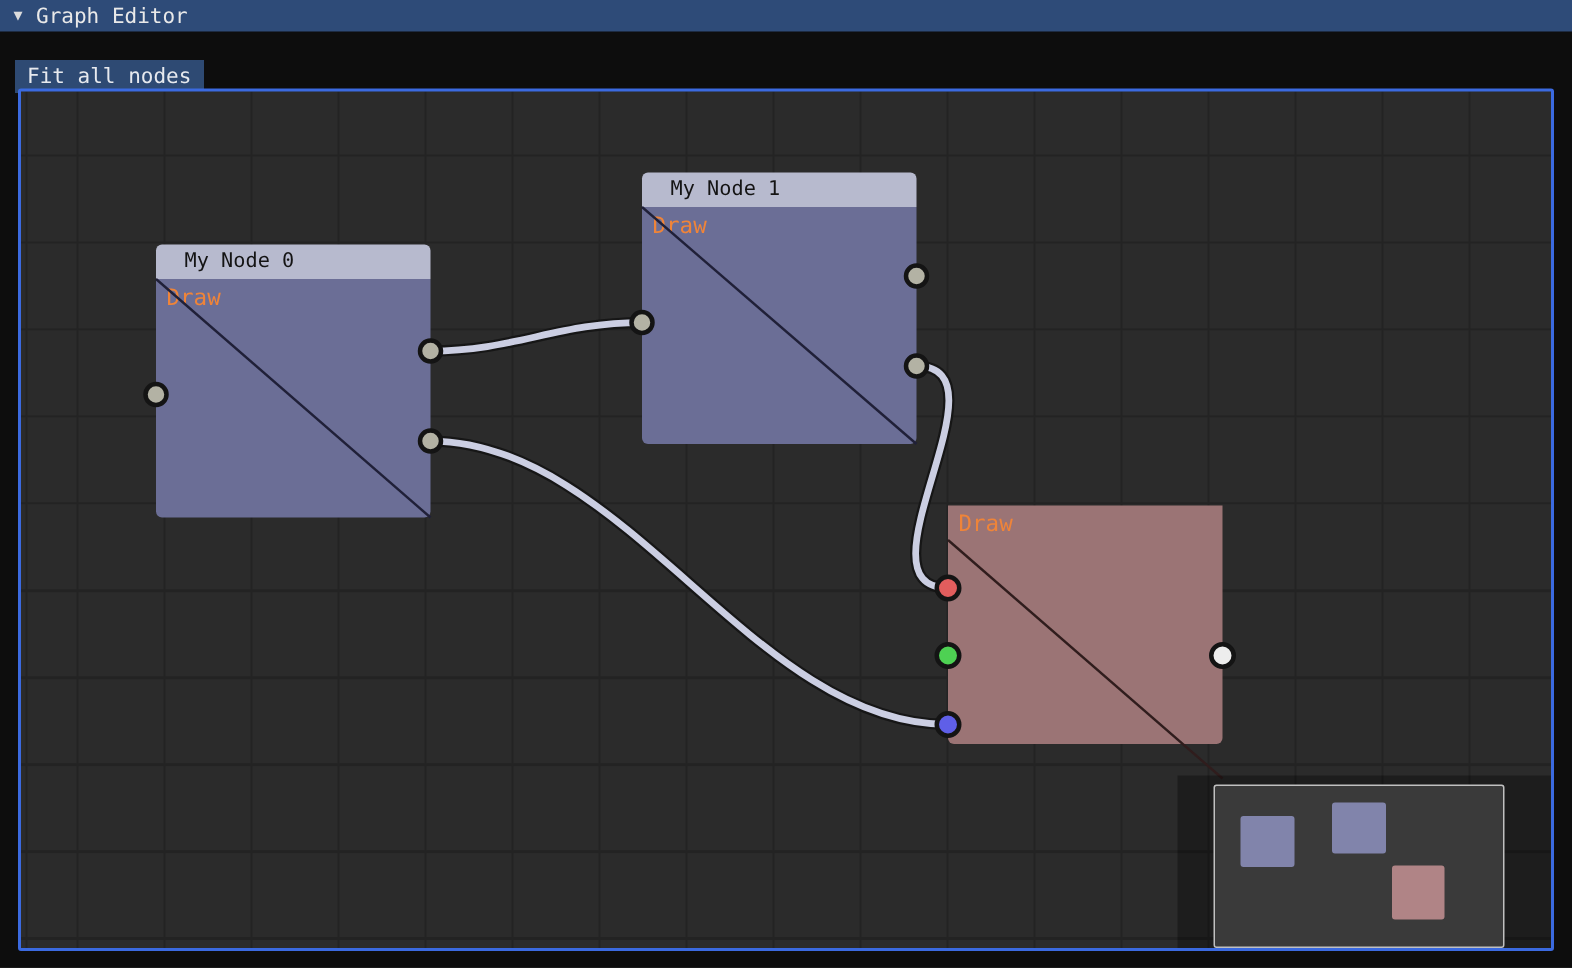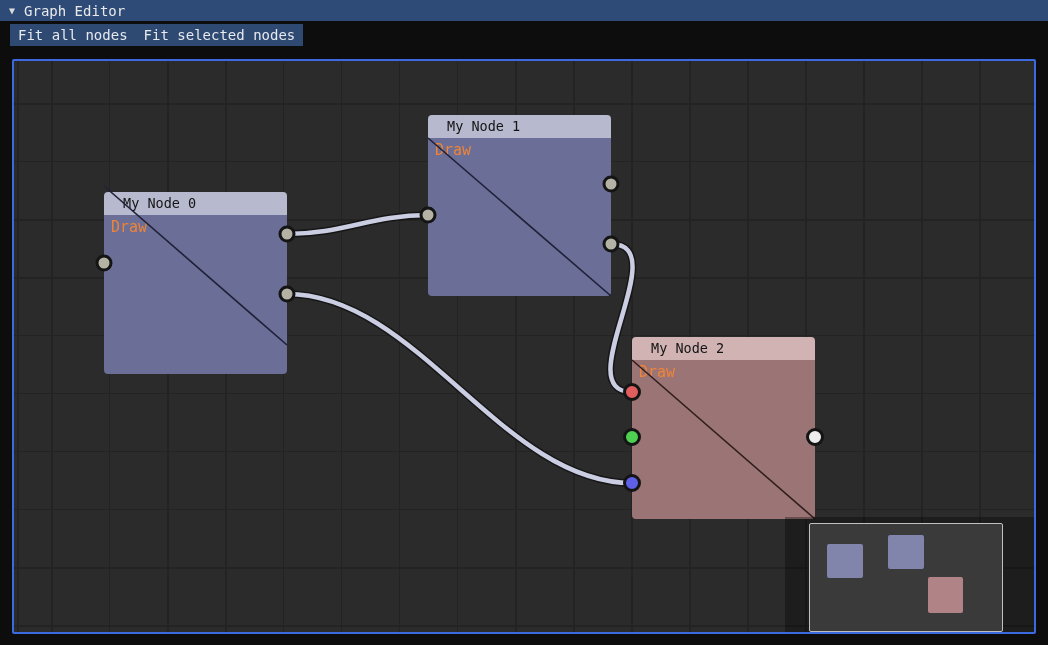--- a/index.html
+++ b/index.html
@@ -12,21 +12,21 @@
 
   
   .titlebar {
     position:absolute; left:0; top:0; width:1048px; height:21px;
     display:flex; align-items:center; gap:9px; padding-left:9px;
     color:#e9e9e9; font-size:14px;
   }
   .titlebar .tri { font-size:10px; color:#dcdcdc; line-height:1; }
 
   
-  .toolbar { position:absolute; left:10px; top:24px; display:flex; gap:0; }
+  .toolbar { position:absolute; left:10px; top:40px; display:flex; gap:20px; }
   .btn {
     border:none; height:22px; padding:0 8px;
     color:#e6e9ee; font-family:"DejaVu Sans Mono", monospace; font-size:14px;
     line-height:22px; cursor:pointer;
   }
 
   
   .canvas {
     position:absolute; left:12px; top:59px; width:1024px; height:575px;
     border:2px solid #3b6ae0; border-radius:2px;
@@ -66,47 +66,43 @@
 </head>
 <body>
 
 <div class="titlebar" style="background-color: rgb(46, 75, 120);">
   <span class="tri">▼</span>
   <span>Graph Editor</span>
 </div>
 
 <div class="toolbar">
   <button class="btn" style="background-color: rgb(46, 74, 115);">Fit all nodes</button>
-  <button class="btn" style="background-color: rgb(46, 74, 115);">Fit selected nodes</button>
 </div>
 
 <div class="canvas" style="border-color: rgb(59, 106, 224);">
 
   <div class="node" style="left:90px; top:102px; width:183px; height:182px;">
-    <div class="node-header" style="background-color: rgb(183, 186, 206); margin-top: 29px;">
+    <div class="node-header" style="background-color: rgb(183, 186, 206);">
       <span>My Node 0</span>
     </div>
     <div class="node-body" style="background-color: rgb(107, 110, 150);">
       <span class="draw-label" style="color: rgb(239, 132, 57);">Draw</span>
     </div>
   </div>
 
   <div class="node" style="left:414px; top:54px; width:183px; height:181px;">
     <div class="node-header" style="background-color: rgb(183, 186, 206);">
       <span>My Node 1</span>
     </div>
     <div class="node-body" style="background-color: rgb(107, 110, 150);">
       <span class="draw-label" style="color: rgb(239, 132, 57);">Draw</span>
     </div>
   </div>
 
   <div class="node" style="left:618px; top:276px; width:183px; height:182px;">
-    <div class="node-header" style="background-color: rgb(210, 179, 179);">
-      <span>My Node 2</span>
-    </div>
     <div class="node-body" style="background-color: rgb(155, 116, 117);">
       <span class="draw-label" style="color: rgb(239, 132, 57);">Draw</span>
     </div>
   </div>
 
   <svg class="overlay" width="1020" height="571" viewBox="0 0 1020 571">
 
     <line x1="90" y1="125" x2="273" y2="284" stroke-width="1.6" stroke="#202038"></line>
     <line x1="414" y1="77" x2="597" y2="235" stroke-width="1.6" stroke="#202038"></line>
     <line x1="618" y1="299" x2="801" y2="458" stroke-width="1.6" stroke="#301d1d"></line>

